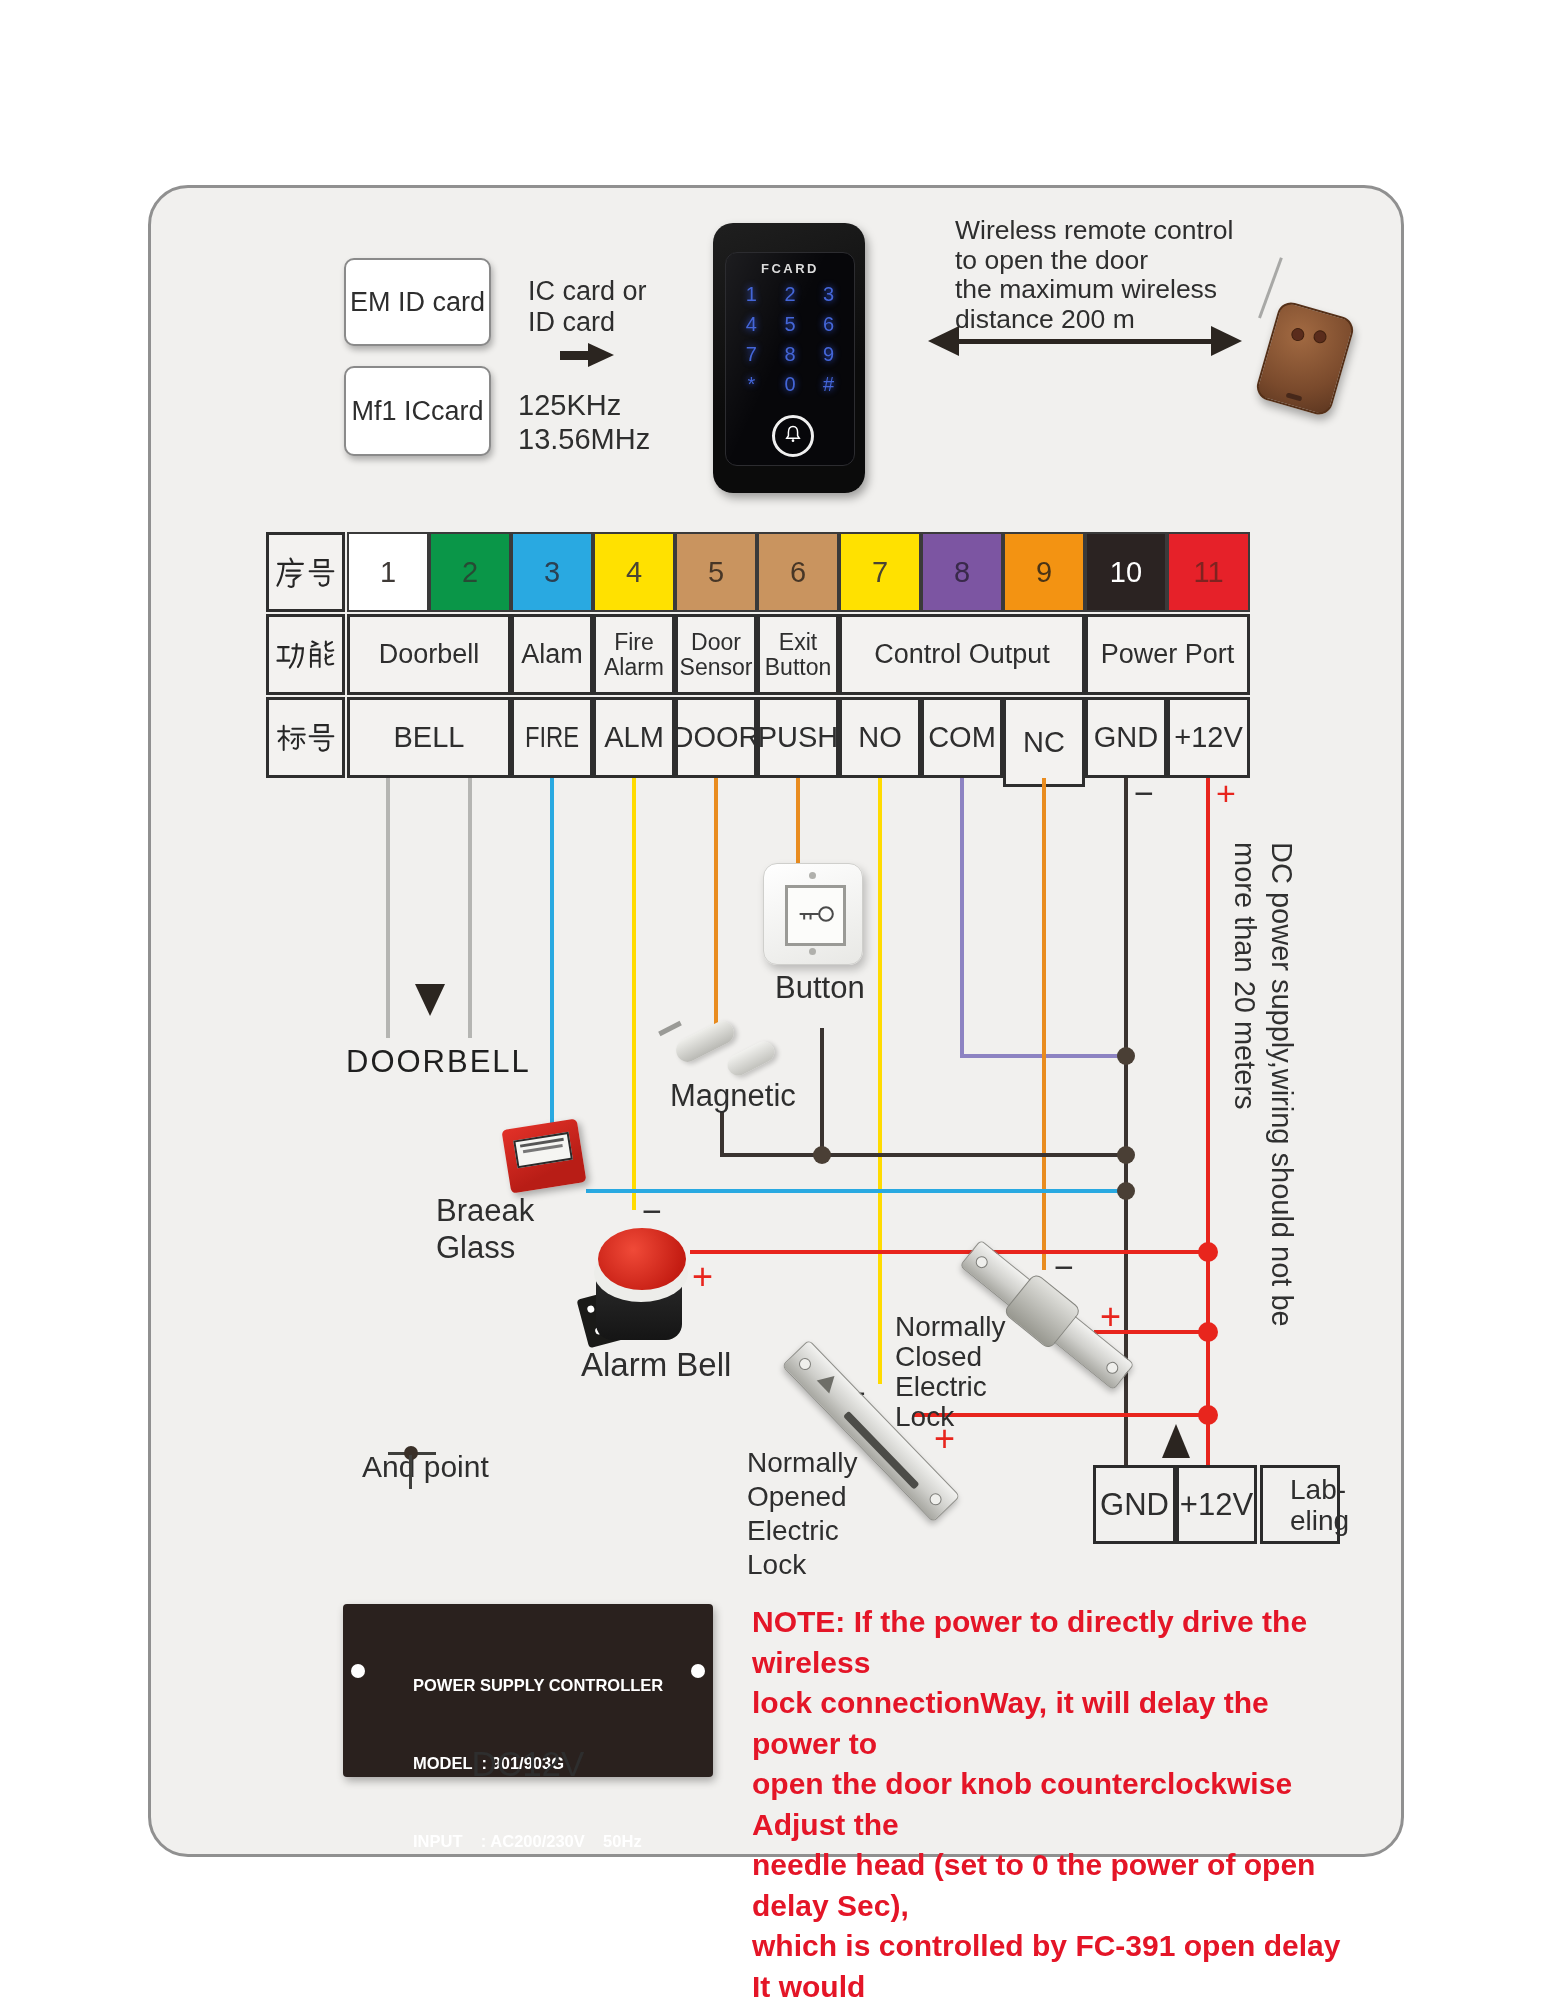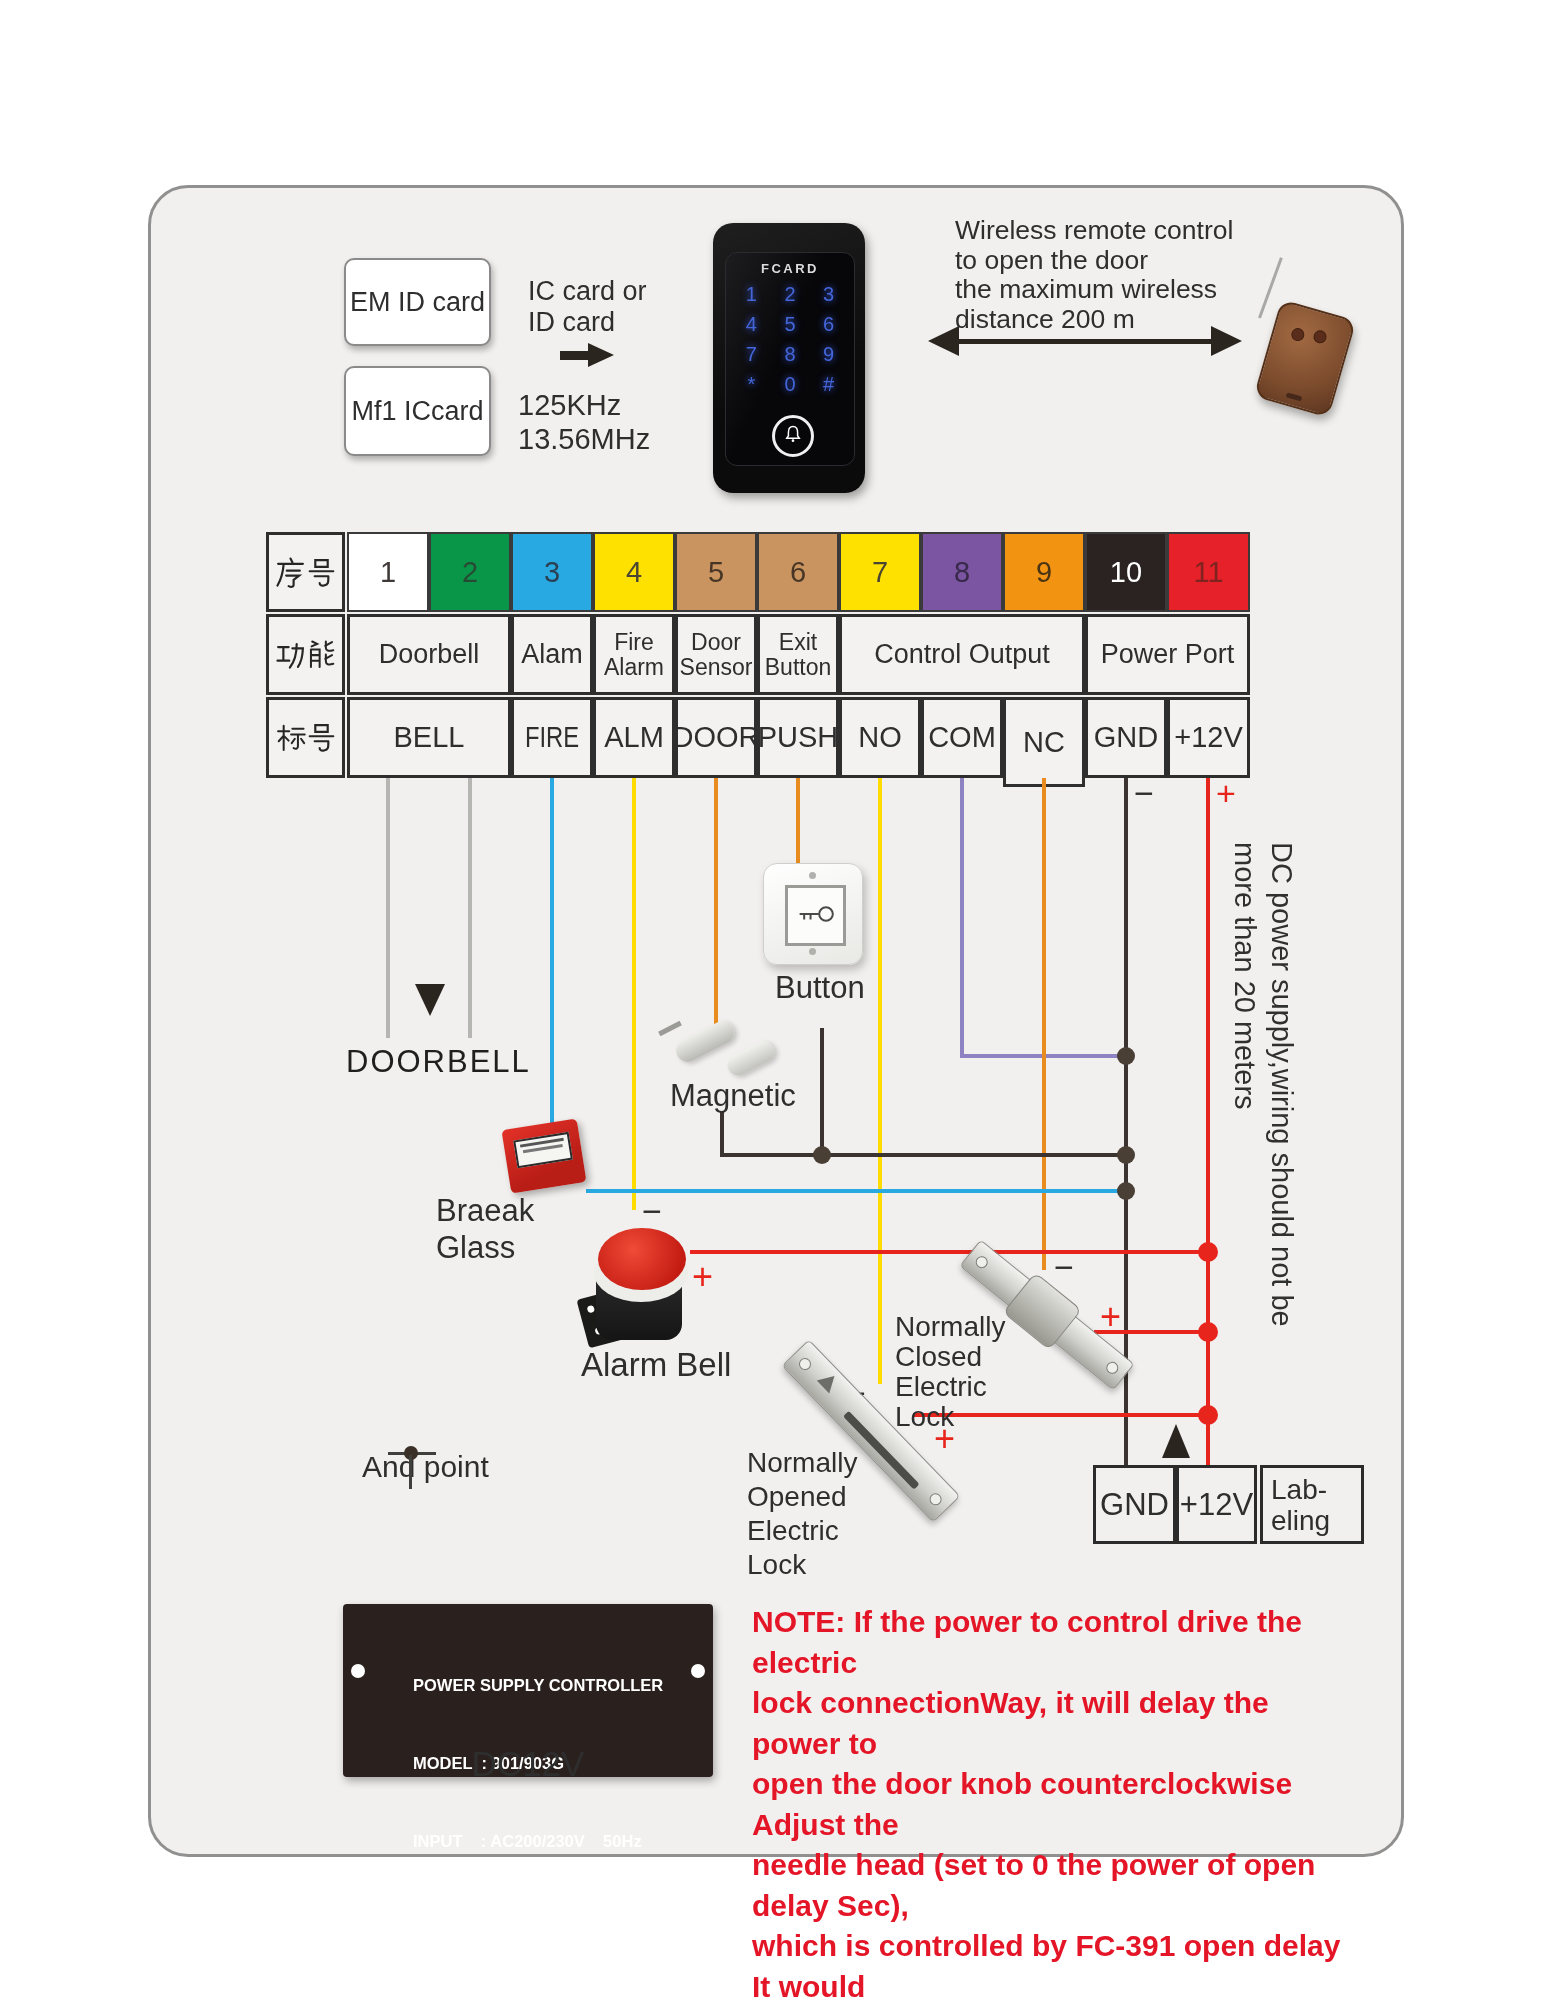--- a/index.html
+++ b/index.html
@@ -326,22 +326,22 @@
   <div class="dot" style="left:404px;top:1446px;width:14px;height:14px;background:#3a3028;"></div>
   <div class="vwire" style="left:409px;top:1455px;width:3px;height:34px;background:#3f3f3c;"></div>
 
   <div class="abs tri-up" style="left:1162px;top:1424px;"></div>
   <div class="abs ctr" style="left:1093px;top:1465px;width:83px;height:79px;border:3.5px solid #2b2b2b;box-sizing:border-box;font-size:31px;">
     <span>GND</span>
     </div>
   <div class="abs ctr" style="left:1176px;top:1465px;width:81px;height:79px;border:3.5px solid #2b2b2b;box-sizing:border-box;font-size:31px;">
     <span>+12V</span>
     </div>
-  <div class="abs" style="left:1260px;top:1465px;width:104px;height:79px;border:3.5px solid #2b2b2b;box-sizing:border-box;
-              font-size:28px;line-height:31px;padding:6px 0 0 8px;">
+  <div class="abs" style="left:1260px;top:1465px;width:80px;height:79px;border:3.5px solid #2b2b2b;box-sizing:border-box;
+              font-size:28px;line-height:31px;padding:6px 0 0 27px;">
     <div>Lab-</div>
     <div>eling</div>
   </div>
 
   <div class="abs" style="left:1226px;top:842px;height:580px;writing-mode:vertical-rl;font-size:29px;line-height:37px;color:#303030;">
     <div>DC power supply,wiring should not be</div>
     <div>more than 20 meters</div>
   </div>
 
   <div class="abs" style="left:343px;top:1604px;width:370px;height:173px;background:#2a211e;border-radius:4px;box-shadow:2px 4px 8px rgba(0,0,0,0.3);">
@@ -352,21 +352,21 @@
       <div>MODEL  : 901/903G</div>
       <div>INPUT    : AC200/230V    50Hz</div>
       <div>OUTPUT: DC-12V  3Amps+</div>
     </div>
   </div>
   <div class="abs" style="left:343px;top:1744px;width:370px;text-align:center;font-size:35px;line-height:40px;">
     <div>DC12V</div>
   </div>
 
   <div class="abs" style="left: 752px; top: 1602px; width: 610px; font-size: 30px; font-weight: bold; line-height: 40.5px; color: rgb(228, 21, 39);">
-    <div>NOTE: If the power to control drive the electric</div>
+    <div>NOTE: If the power to directly drive the wireless</div>
     <div>lock connectionWay, it will delay the power to</div>
     <div>open the door knob counterclockwise Adjust the</div>
     <div>needle head (set to 0 the power of open delay Sec),</div>
     <div>which is controlled by FC-391 open delay It would</div>
 
   </div>
 
 </div>
 
 </body></html>

